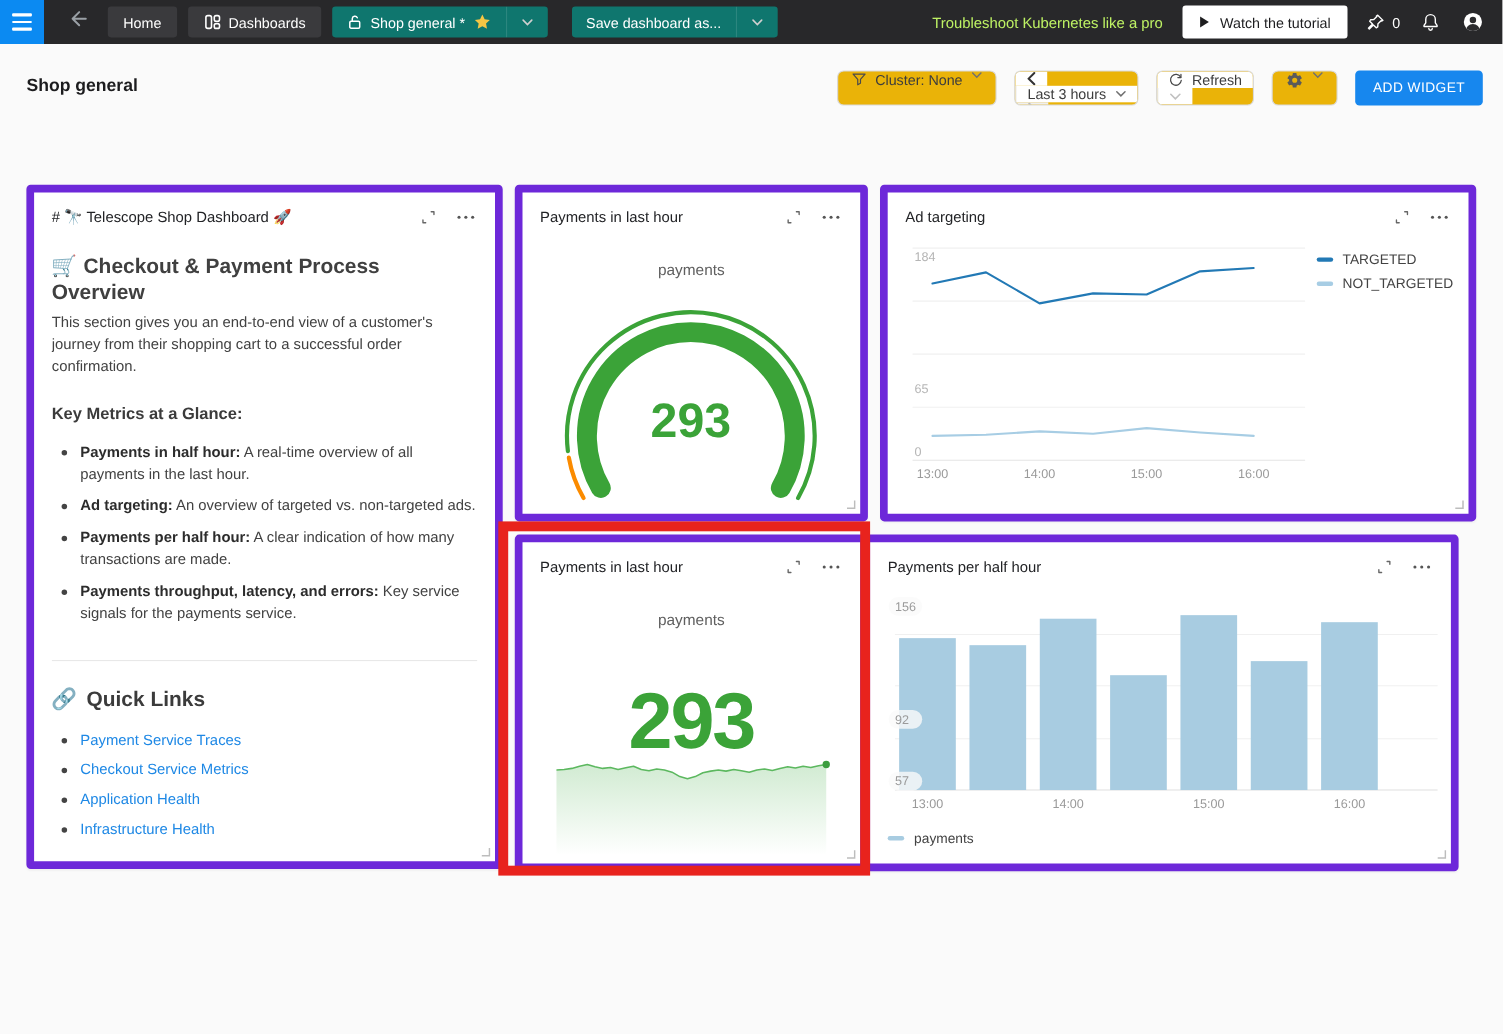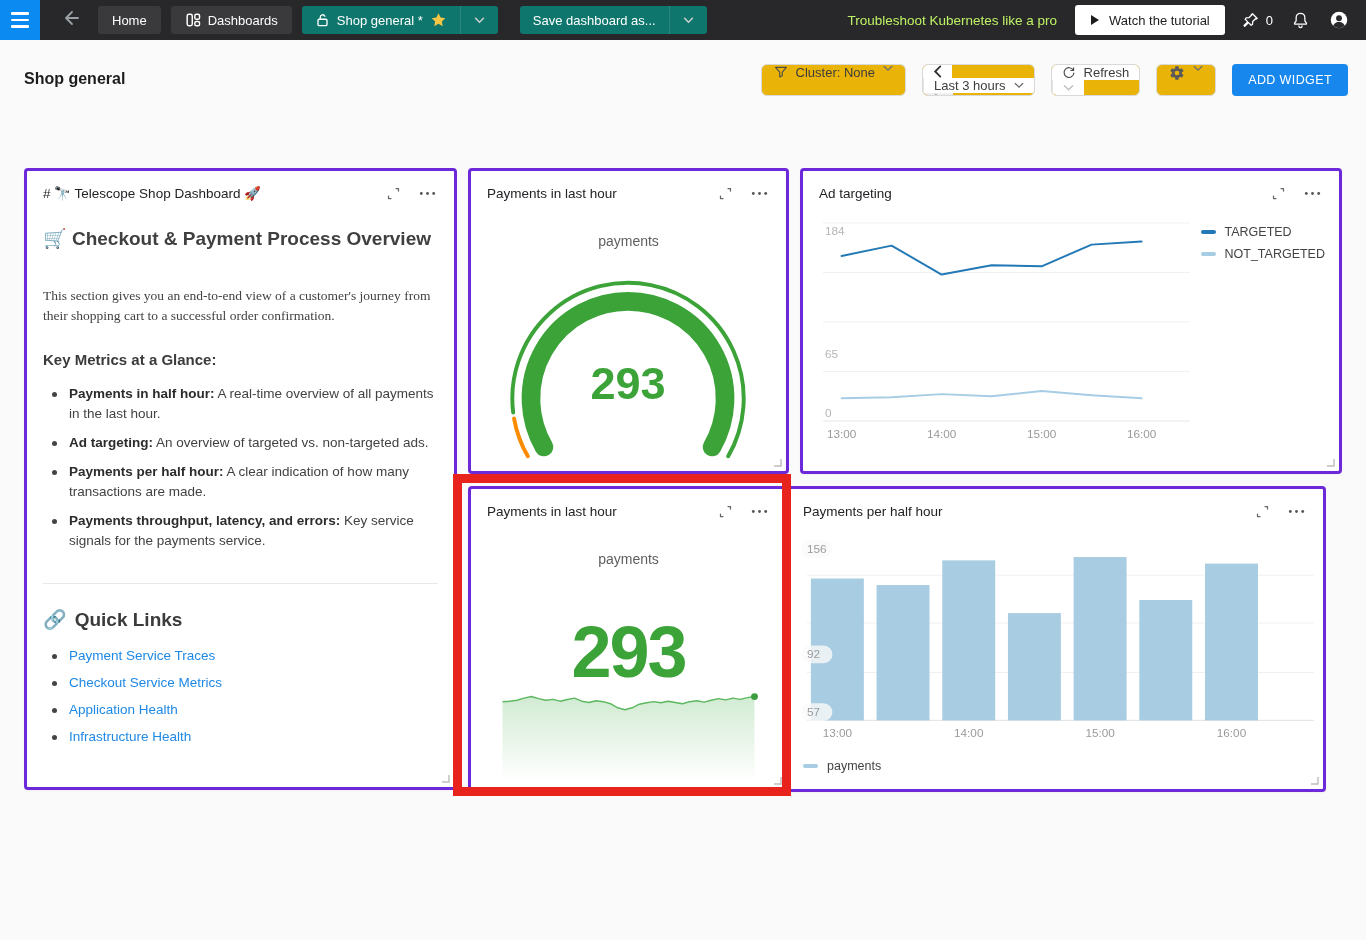--- a/index.html
+++ b/index.html
@@ -37,21 +37,21 @@
   .tb-group { overflow:hidden;flex-direction:column; }
   .tb-group .seg { display:flex; align-items:center; gap:8px; height:100%; padding:0 10px; background:#fff;
                    border:none; font-size:13px; color:#3d3d3d; cursor:pointer; font-family:inherit; }
   .tb-group .seg + .seg { border-left:1px solid #e4e4e4; }
   .tb-group .seg.disabled { background:#efefef; color:#b5b5b5; cursor:default; }
   .add-widget-btn { height:32px; padding:0 16px; background:#1787ee; color:#fff; border:none; border-radius:4px;
                     font-size:12.5px; letter-spacing:.4px; cursor:pointer; font-family:inherit; }
 
   
   .board { position:relative; width:1366px; height:828px; }
-  .card { position:absolute; background:#fff; border:3px solid #6d28d9; border-radius:4px;
+  .card { position:absolute; background:#fff; border:7px solid #6d28d9; border-radius:4px;
           box-shadow:0 1px 2px rgba(0,0,0,.04); }
   .card-header { position:absolute; top:0; left:0; right:0; height:44px; display:flex; align-items:center;
                  padding:0 16px; z-index:2; }
   .card-title { flex:1; font-size:13.5px; color:#222326; white-space:nowrap; overflow:hidden; }
   .card-actions { display:flex; align-items:center; gap:14px; }
   .card-actions button { background:none; border:none; cursor:pointer; padding:2px; display:flex; }
   .resize-handle { position:absolute; right:4px; bottom:4px; }
 
   #card-markdown { left:24px; top:56px;  width:433px; height:622px; }
   #card-gauge    { left:468px; top:56px; width:321px; height:306px; }
@@ -59,21 +59,21 @@
   #card-single   { left:468px; top:374px; width:321px; height:306px; }
   #card-bar      { left:784px; top:374px; width:542px; height:306px; }
 
   .highlight-box { position:absolute; left:453px; top:362px; width:338px; height:322px;
                    border:9px solid #e8231d; z-index:5; pointer-events:none; }
 
   
   .md-body { position:absolute; top:44px; left:16px; right:16px; bottom:10px; overflow:hidden;
              color:#424242; font-size:13.5px; line-height:20px; }
   .md-h1 { font-size:19px; line-height:24px; font-weight:bold; color:#404040; margin:12px 0 0; }
-  .md-p  { margin-top:35px;font-family:Liberation Serif, serif; }
+  .md-p  { margin-top:4px; }
   .md-h3 { font-size:15px; font-weight:bold; color:#3b3b3b; margin-top:24px; }
   .md-ul { margin:14px 0 0 7px; list-style:none; }
   .md-ul li { position:relative; padding-left:19px; margin-bottom:9px; }
   .md-ul li::before { content:""; position:absolute; left:2px; top:8px; width:5px; height:5px;
                       border-radius:50%; background:#444; }
   .md-ul b { color:#2c2c2c; }
   .md-divider { border:none; border-top:1px solid #e8e8e8; margin-top:32px; }
   .md-h2 { font-size:19px; font-weight:bold; color:#3b3b3b; margin-top:26px; display:flex; align-items:center; gap:8px; }
   .links-ul { margin:16px 0 0 7px; list-style:none; }
   .links-ul li { position:relative; padding-left:19px; margin-bottom:7px; }

